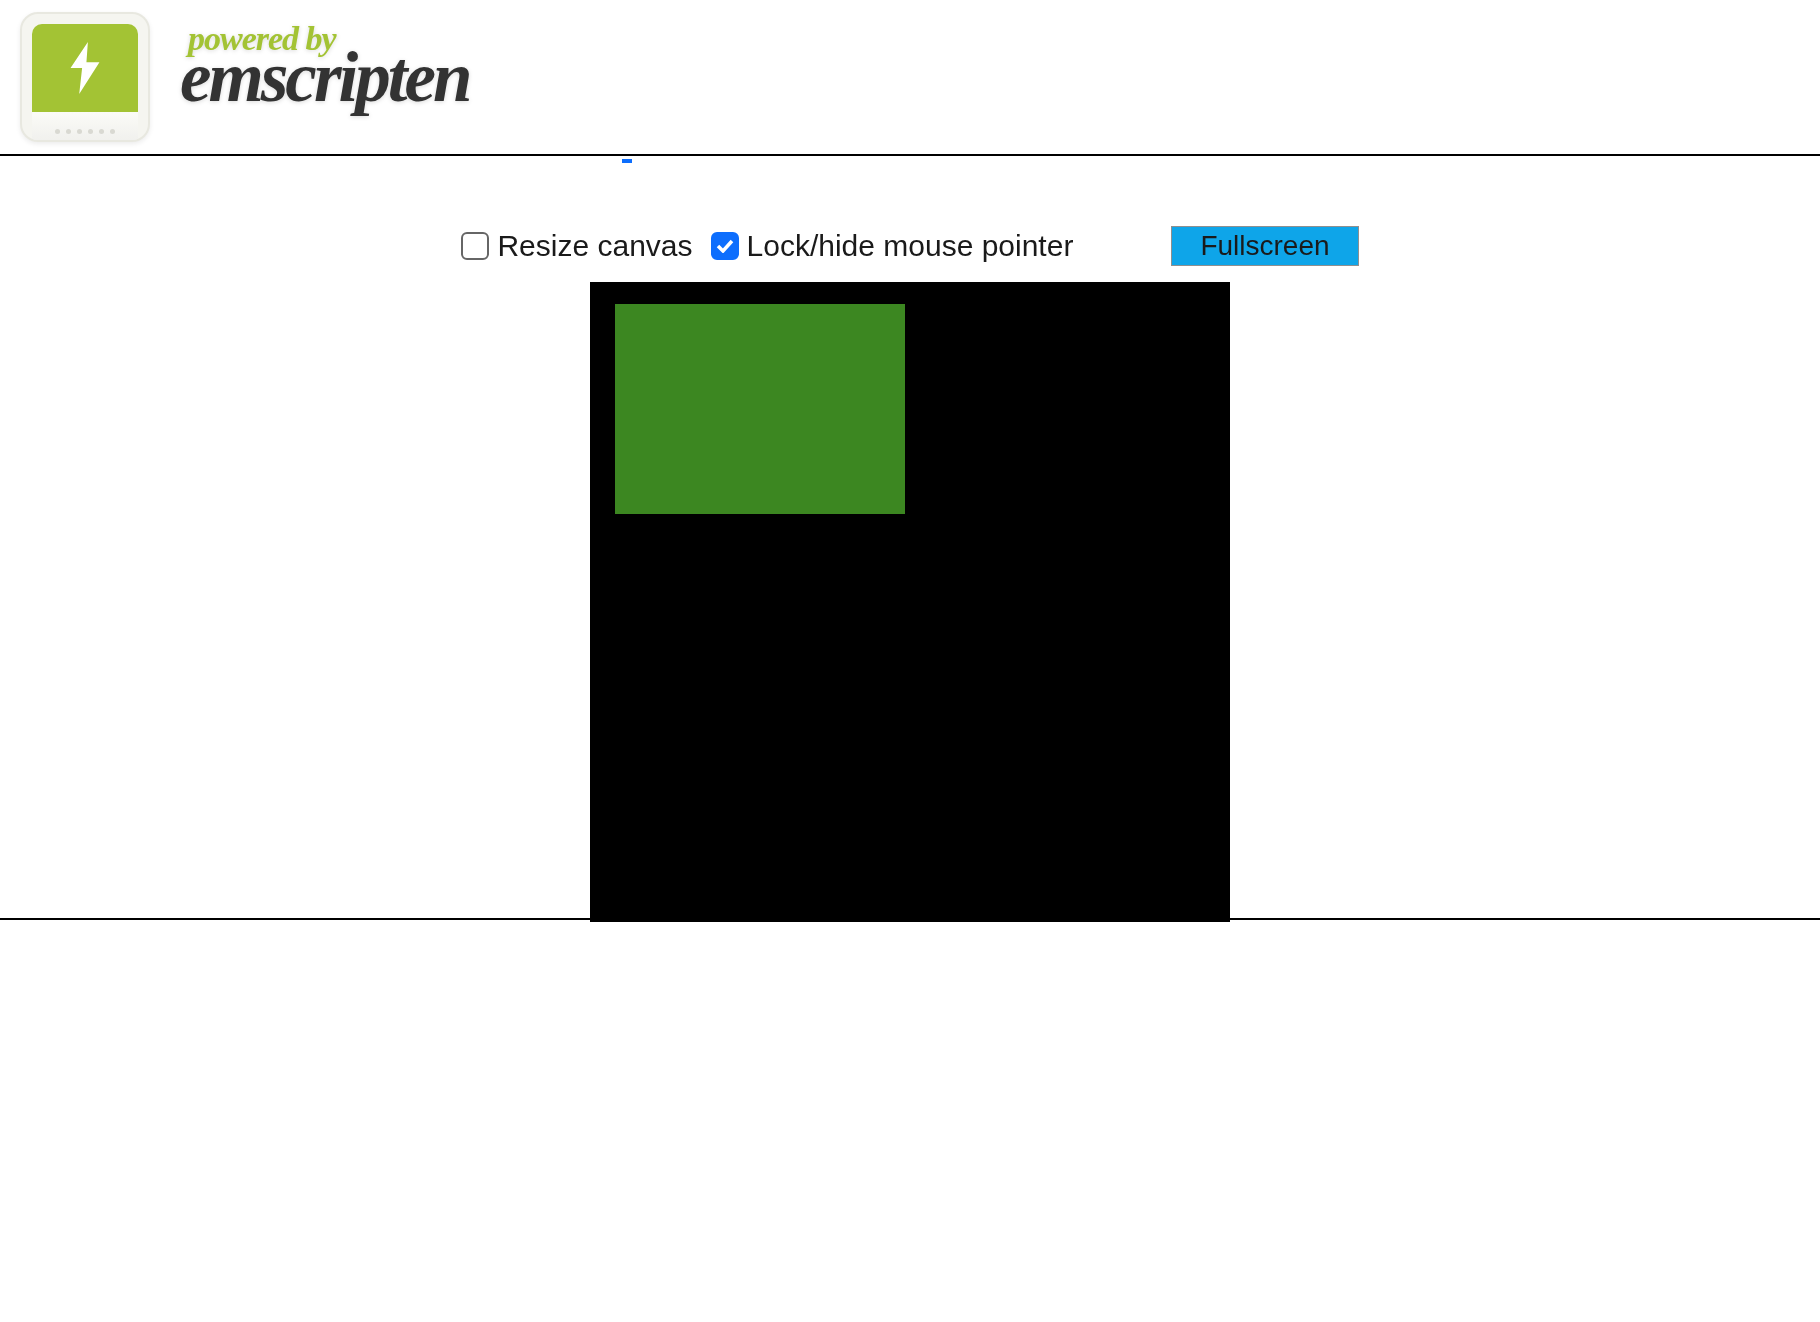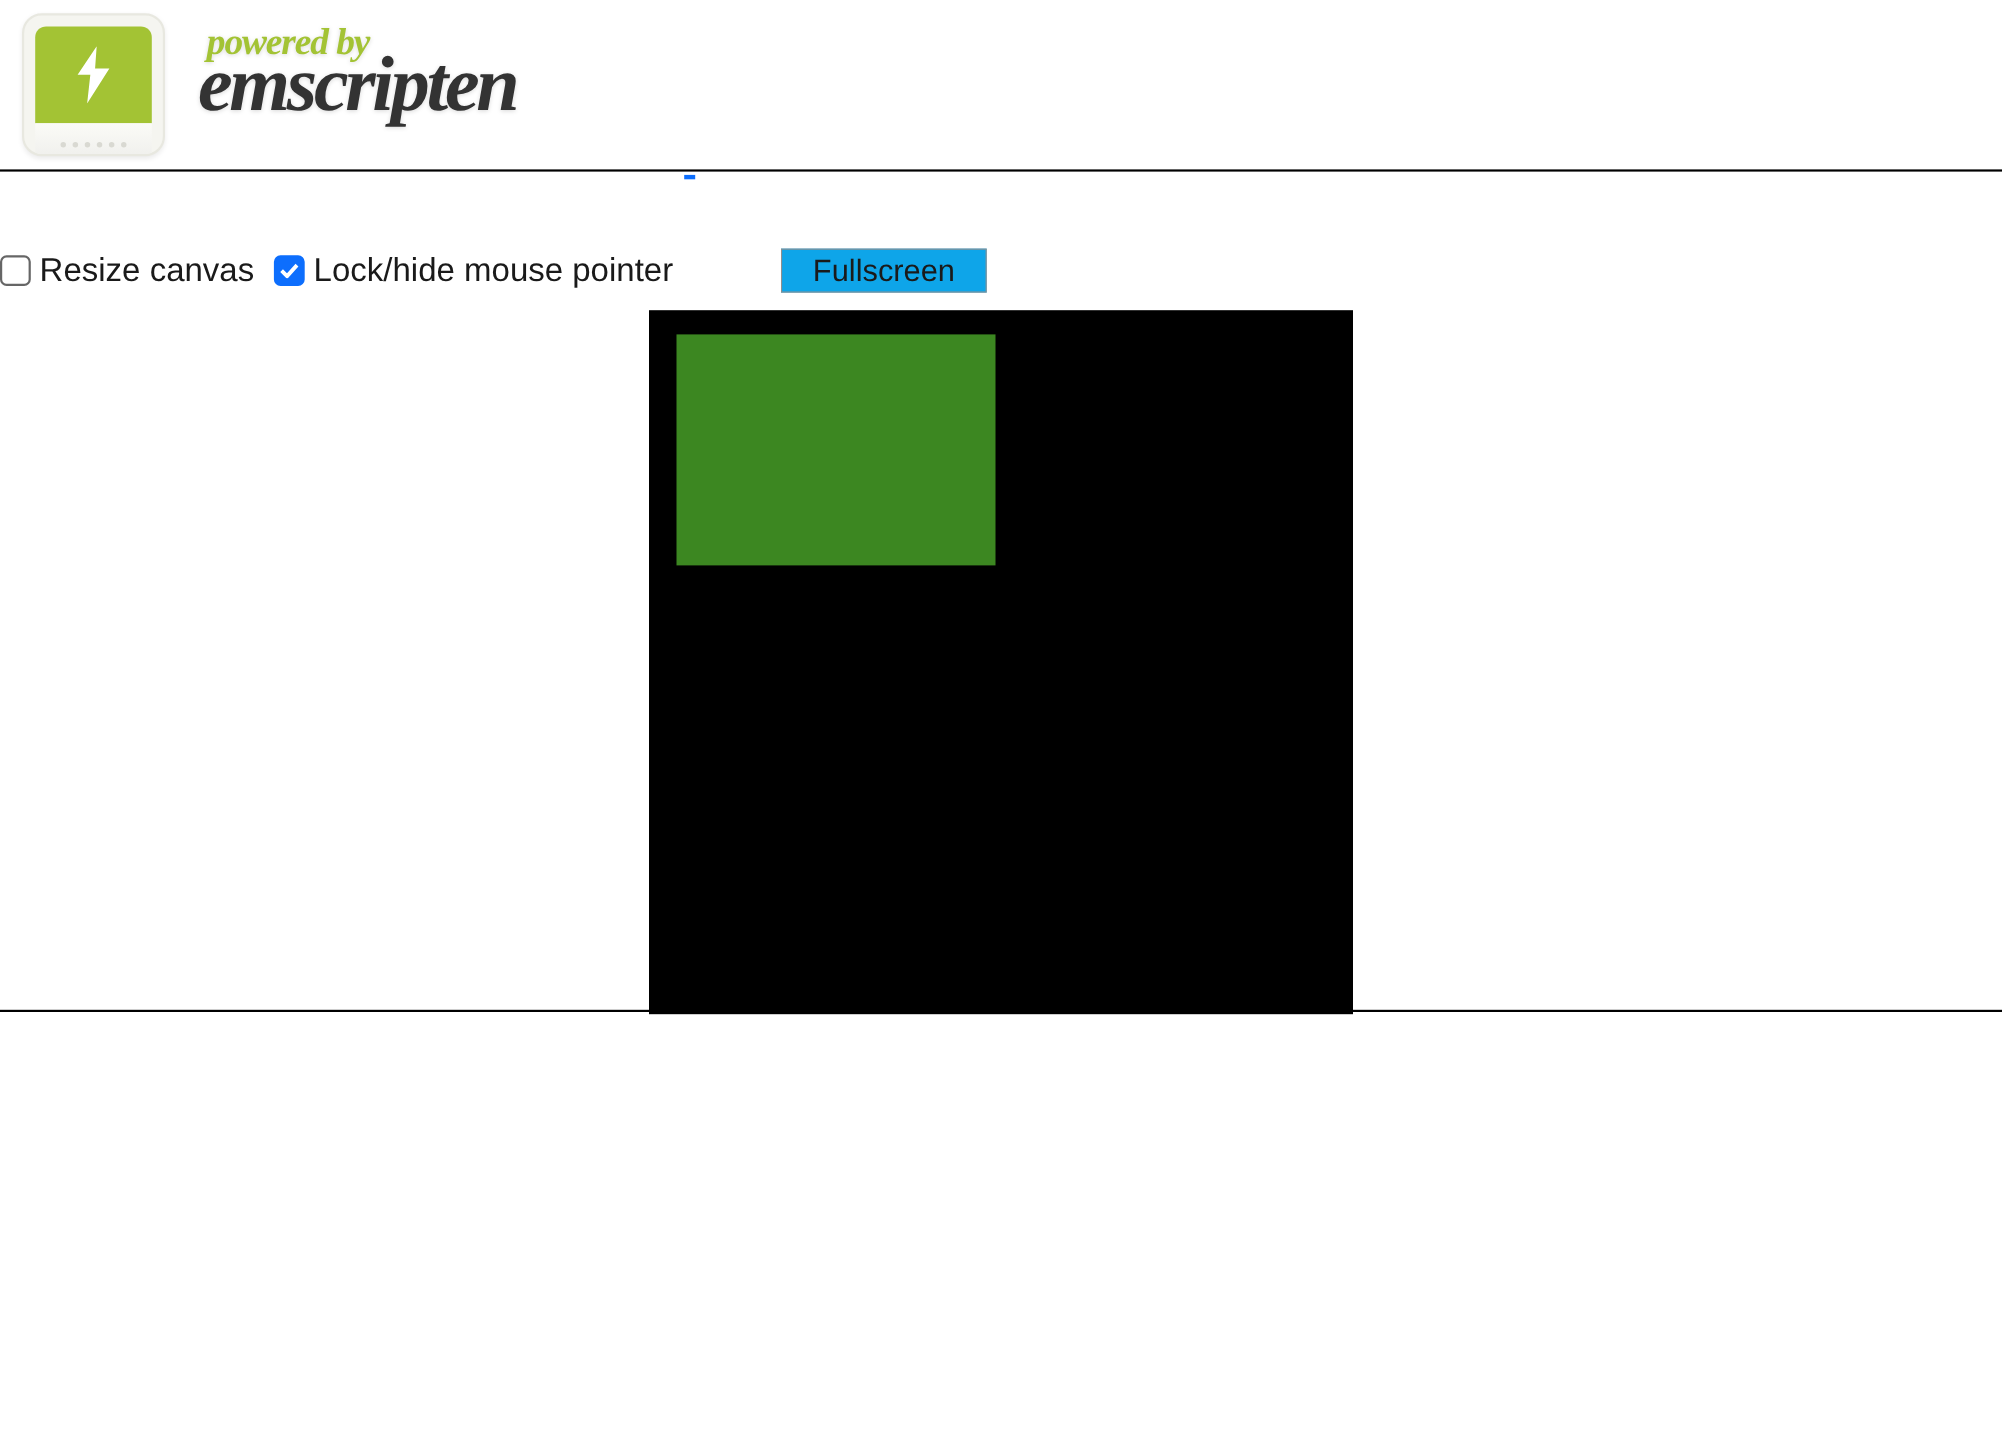--- a/index.html
+++ b/index.html
@@ -115,20 +115,21 @@
       left: 622px;
       top: 159px;
       width: 10px;
       height: 4px;
       background: #0d6efd;
     }
     
     .controls {
       display: flex;
       align-items: center;
+      justify-content: center;
       gap: 18px;
       padding: 70px 0 16px 0;
       font-size: 30px;
       color: #1a1a1a;
     }
     
     .checkbox-label {
       display: inline-flex;
       align-items: center;
       gap: 8px;

